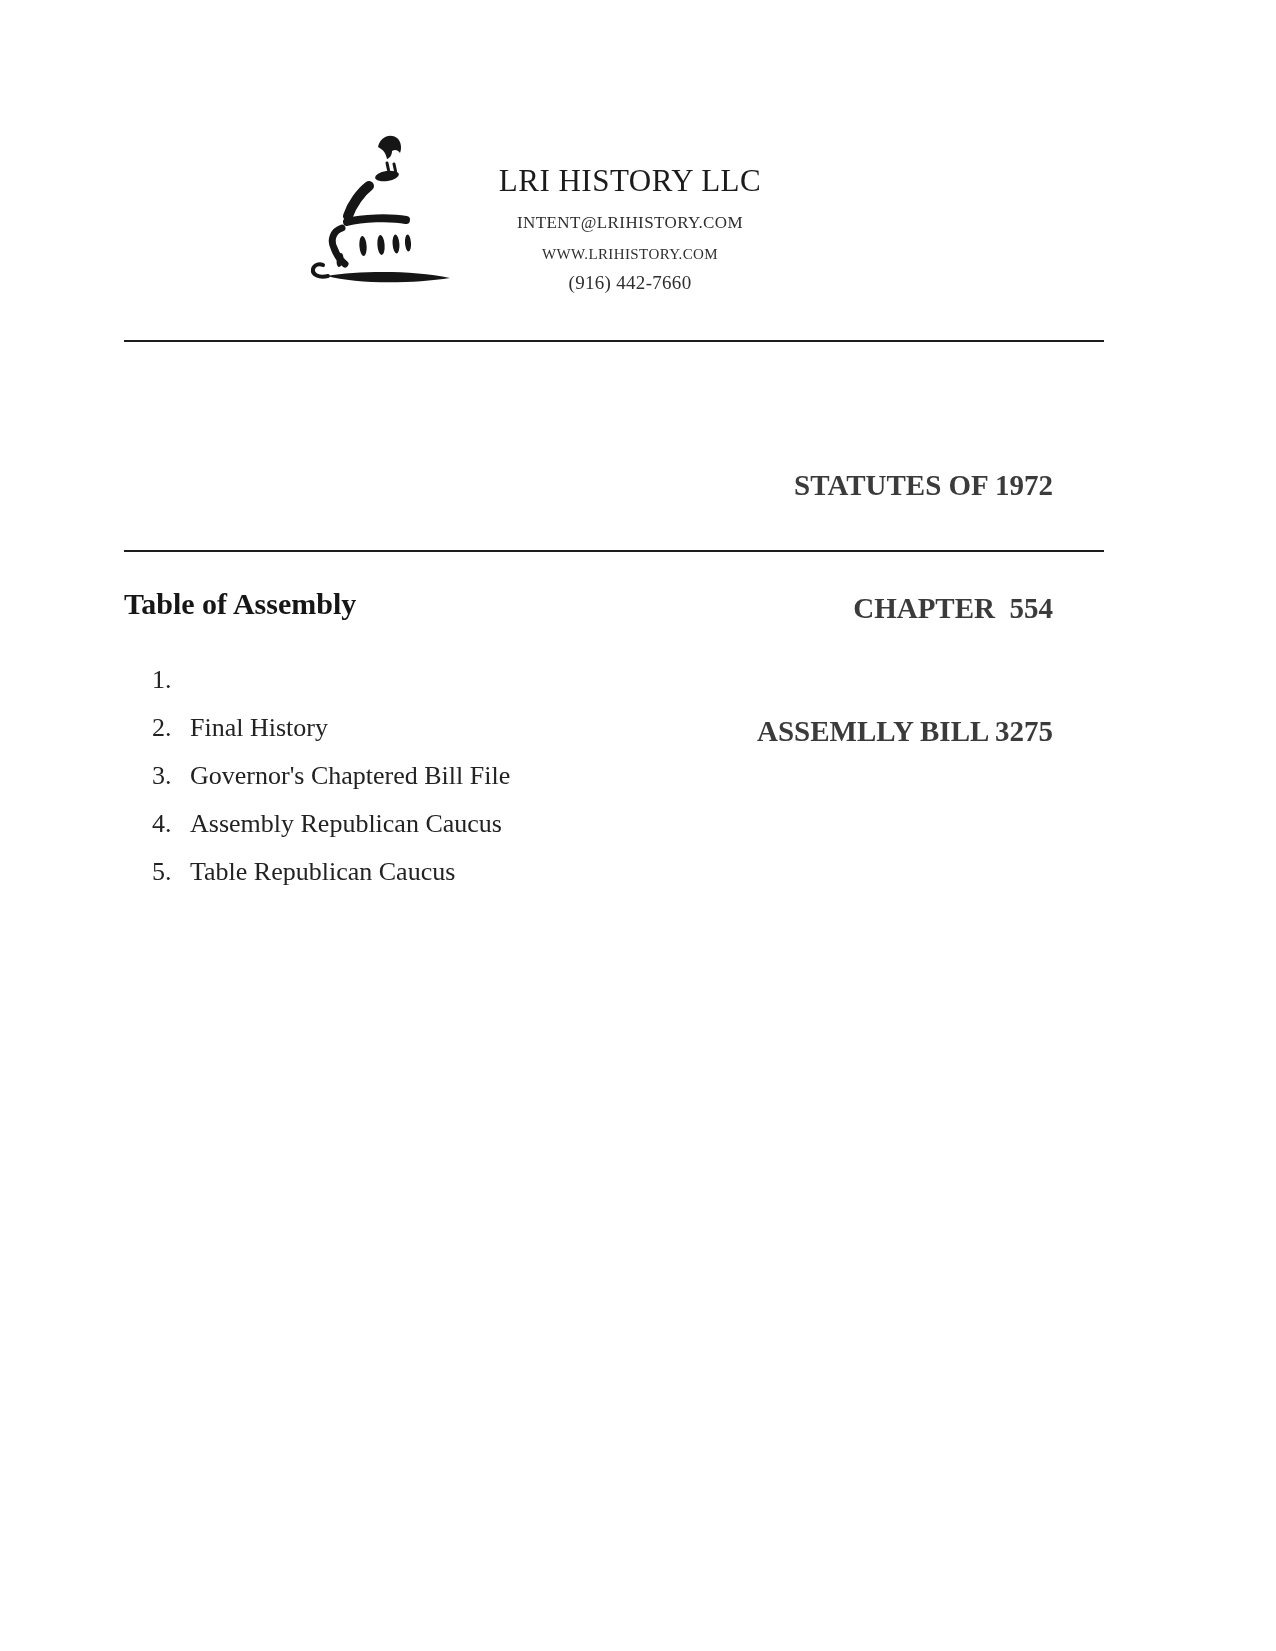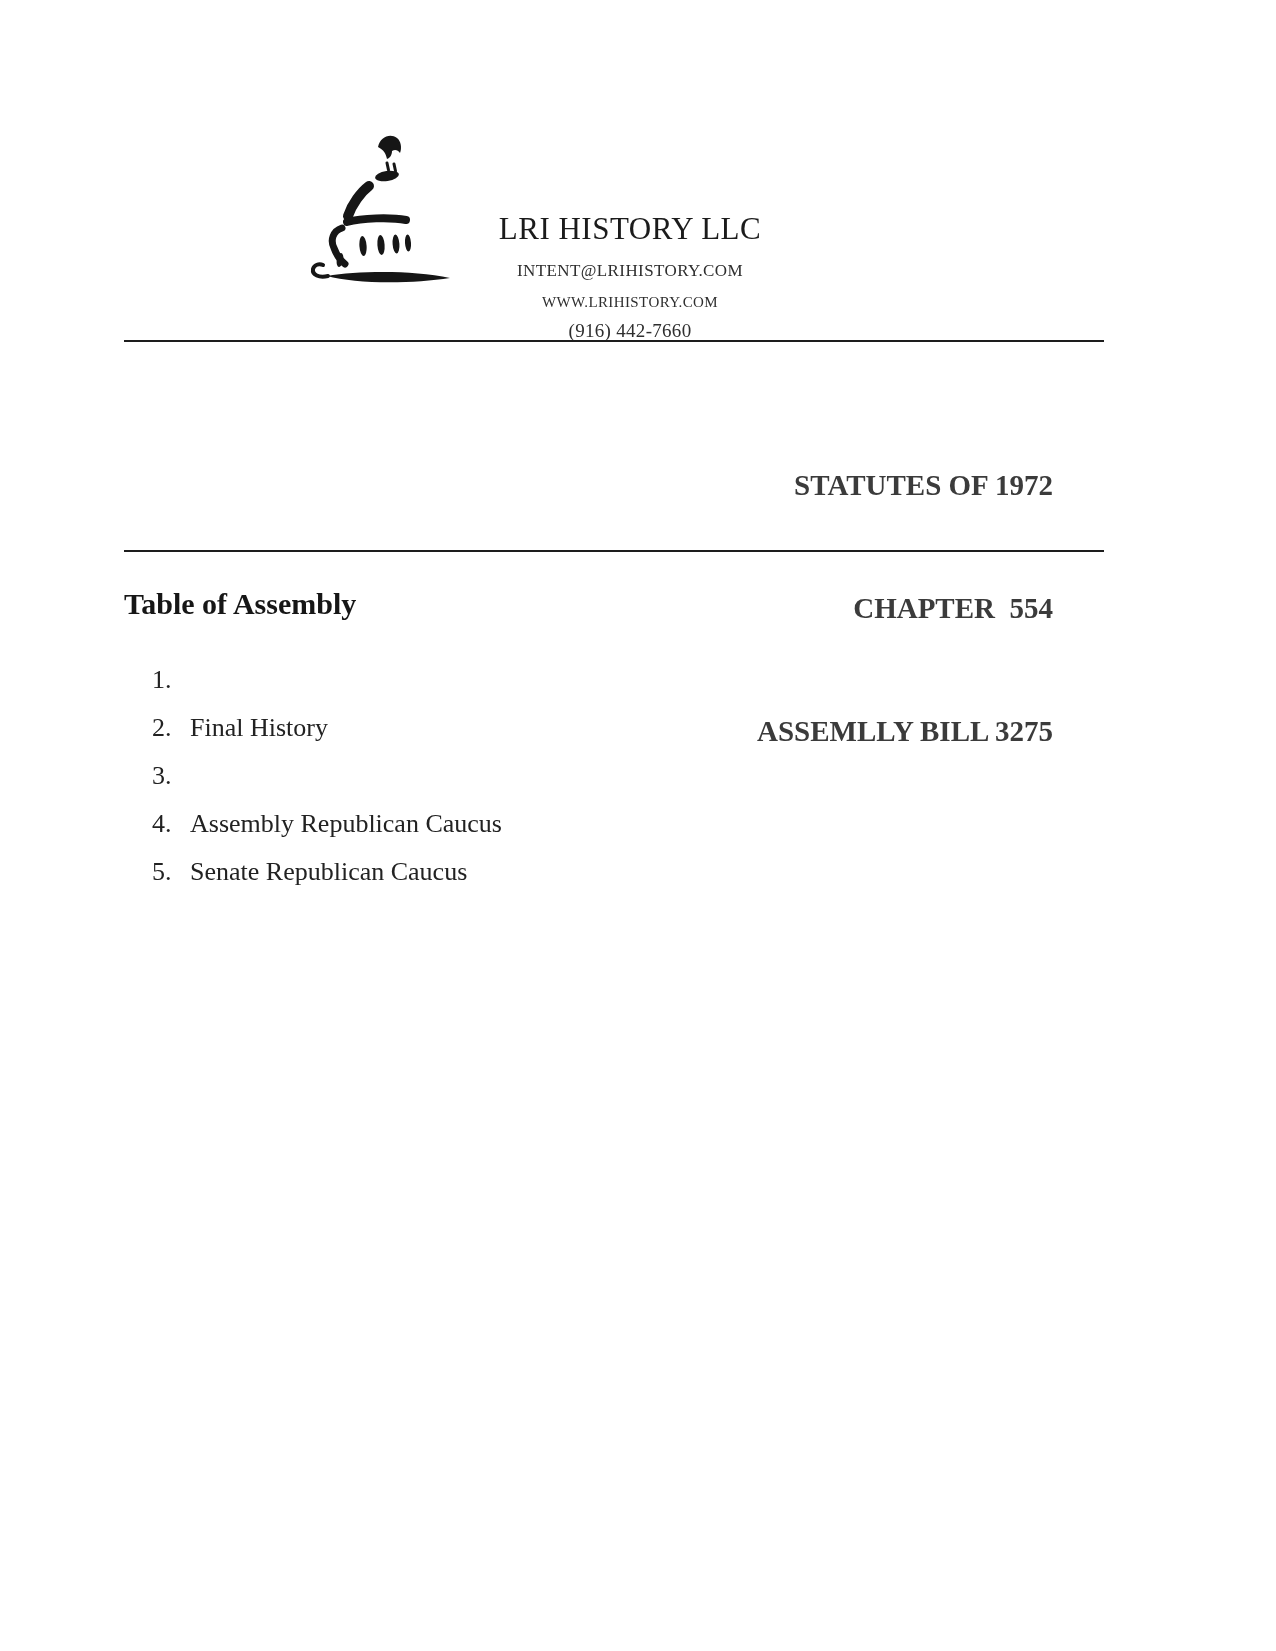--- a/index.html
+++ b/index.html
@@ -10,21 +10,21 @@
     font-family: "Liberation Serif", "DejaVu Serif", serif;
     position: relative;
     overflow: hidden;
   }
   .page { position: absolute; inset: 0; }
 
   
   .logo-wrap { position: absolute; left: 300px; top: 126px; width: 210px; height: 164px; }
 
   .head-text { position: absolute; left: 430px; top: 0; width: 400px; height: 310px; }
-  .head-line { position: absolute; left: 0; width: 400px; text-align: center; white-space: pre; margin-top: 48px; }
+  .head-line { position: absolute; left: 0; width: 400px; text-align: center; white-space: pre; }
   .company  { top: 163px; font-size: 31px; line-height: 36px; letter-spacing: 0.5px; color: #1b1b1b; }
   .email    { top: 212px; font-size: 17px; line-height: 22px; letter-spacing: 0.4px; color: #2e2e2e; }
   .website  { top: 244px; font-size: 15px; line-height: 21px; letter-spacing: 0.4px; color: #2e2e2e; }
   .phone    { top: 272px; font-size: 19px; line-height: 22px; letter-spacing: 0.3px; color: #2e2e2e; }
 
   
   .rule { position: absolute; left: 124px; width: 980px; height: 2px; background: #1d1d1d; }
   .rule-top    { top: 340px; }
   .rule-bottom { top: 550px; }
 
@@ -111,24 +111,25 @@
   <ol class="toc-list">
     <li class="toc-item">
       <span class="toc-num">1.</span>
     </li>
     <li class="toc-item">
       <span class="toc-num">2.</span>
       <span class="toc-label">Final History</span>
     </li>
     <li class="toc-item">
       <span class="toc-num">3.</span>
+      <span class="toc-label">Governor's Chaptered Bill File</span>
     </li>
     <li class="toc-item">
       <span class="toc-num">4.</span>
       <span class="toc-label">Assembly Republican Caucus</span>
     </li>
     <li class="toc-item">
       <span class="toc-num">5.</span>
-      <span class="toc-label">Senate Republican Caucus</span>
+      <span class="toc-label">Table Republican Caucus</span>
     </li>
   </ol>
 
 </div>
 
 </body></html>

